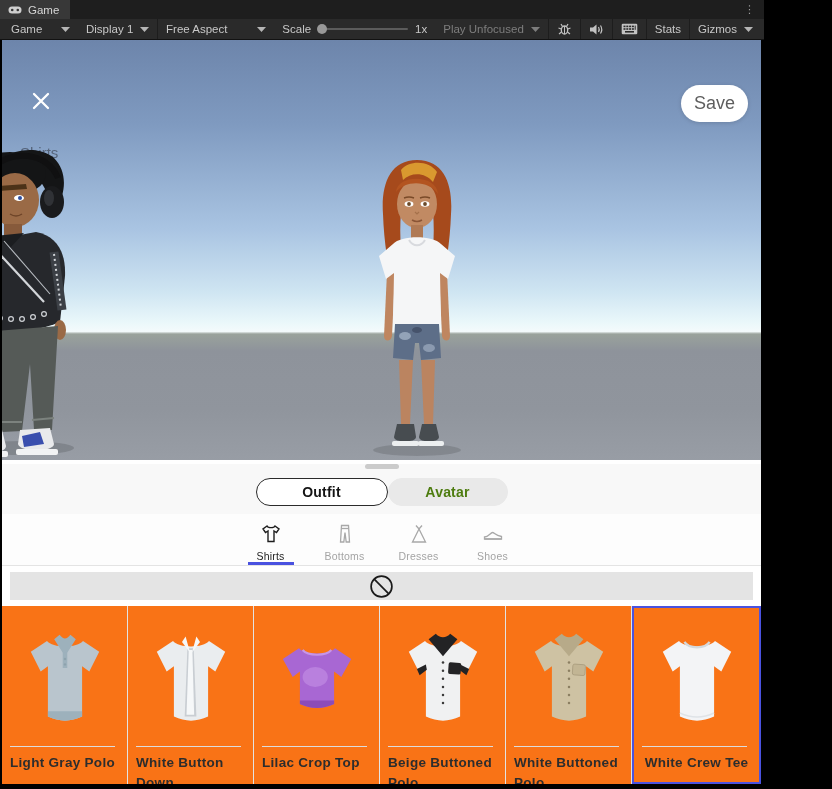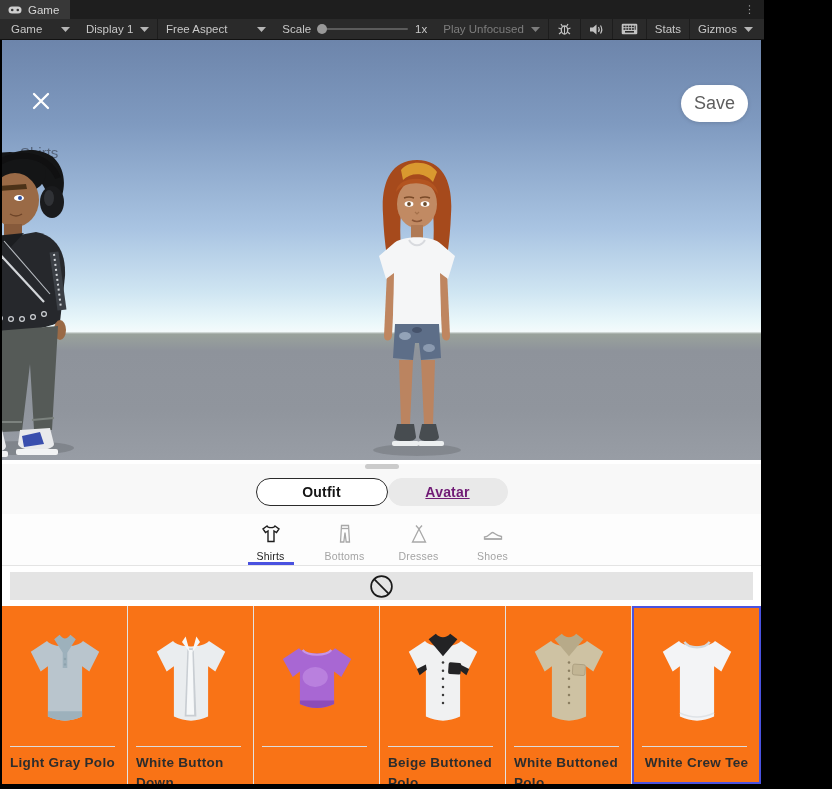--- a/index.html
+++ b/index.html
@@ -44,21 +44,21 @@
   .avatar-left { position:absolute; left:0; top:108px; width:84px; height:312px; }
   .avatar-center { position:absolute; left:335px; top:112px; width:160px; height:306px; }
 
   
   .sheet { background:#f8f8f8; }
   .grabber { width:34px; height:5px; border-radius:3px; background:#cbcbcb; margin:4px auto 0; }
   .mode-row { height:45px; display:flex; justify-content:center; align-items:center; }
   .pill { height:28px; border-radius:15px; display:flex; align-items:center; justify-content:center;
           font-size:14px; font-weight:700; letter-spacing:.2px; cursor:pointer; }
   .pill-outfit { width:132px; background:#fff; border:1.5px solid #2b2b2b; color:#141414; }
-  .pill-avatar { width:120px; background:#e9e9e9; border:1.5px solid #e9e9e9; color:#701a75;text-decoration:underline; }
+  .pill-avatar { width:120px; background:#e9e9e9; border:1.5px solid #e9e9e9; color:#4d7c0f; }
 
   .cat-row { background:#fdfdfd; border-bottom:1px solid #e4e4e4; display:flex; justify-content:center;
              gap:8px; height:52px; padding-top:8px; }
   .cat { display:flex; flex-direction:column; align-items:center; width:66px; position:relative;
          color:#a4a4a4; cursor:pointer; }
   .cat svg { color:#a8a8a8; }
   .cat-label { font-size:10.5px; margin-top:4px; letter-spacing:.2px; }
   .cat.active { color:#1d1d1d; }
   .cat.active svg { color:#1d1d1d; }
   .cat.active::after { content:""; position:absolute; bottom:0; left:50%; transform:translateX(-50%);
@@ -367,20 +367,21 @@
         <div class="card">
           <div class="card-img">
             <svg width="108" height="120" viewBox="0 0 120 120">
               <path d="M40,28 C46,36 74,36 80,28 L98,40 L87,60 L79,54 L79,90 C66,96 54,96 41,90 L41,54 L33,60 L22,40 Z" fill="#a867d3"></path>
               <ellipse cx="58" cy="60" rx="14" ry="11" opacity="0.55" fill="#c795e8"></ellipse>
               <path d="M44,30 C50,37 70,37 76,30" stroke-width="2.4" fill="none" stroke="#c795e8"></path>
               <path d="M41,86 L79,86 L79,90 C66,96 54,96 41,90 Z" fill="#8c4cb8"></path>
             </svg>
           </div>
           <div class="card-divider"></div>
+          <div class="card-label">Lilac Crop Top</div>
         </div>
 
         <div class="card">
           <div class="card-img">
             <svg width="108" height="120" viewBox="0 0 120 120">
               <path d="M40,20 C46,28 74,28 80,20 L98,32 L87,54 L79,48 L79,104 C66,110 54,110 41,104 L41,48 L33,54 L22,32 Z" fill="#f0f1f2"></path>
               <path d="M44,18 L60,37 L76,18 L68,12 C64,17 56,17 52,12 Z" fill="#232325"></path>
               <rect x="66" y="44" width="14" height="13" rx="2" transform="rotate(4 73 50)" fill="#232325"></rect>
               <path d="M79,46 L89,51 L86,58 L78,52 Z" fill="#232325"></path>
               <path d="M41,46 L31,51 L34,58 L42,52 Z" fill="#232325"></path>

